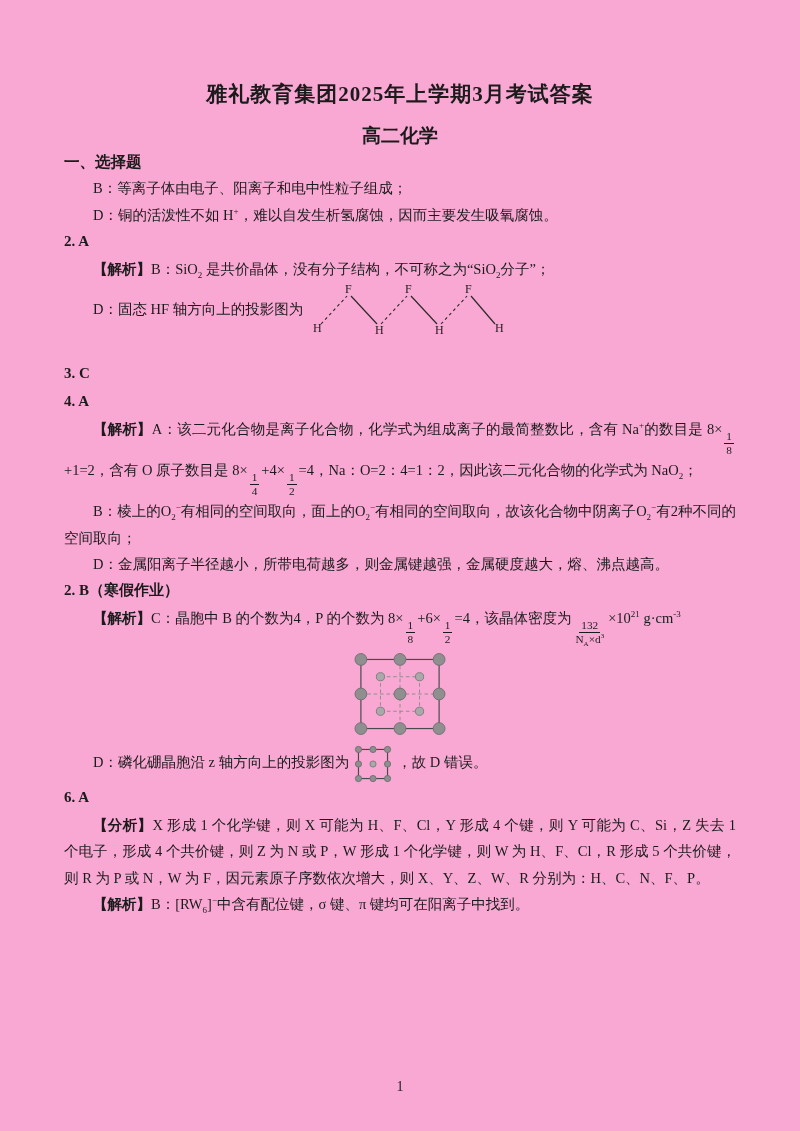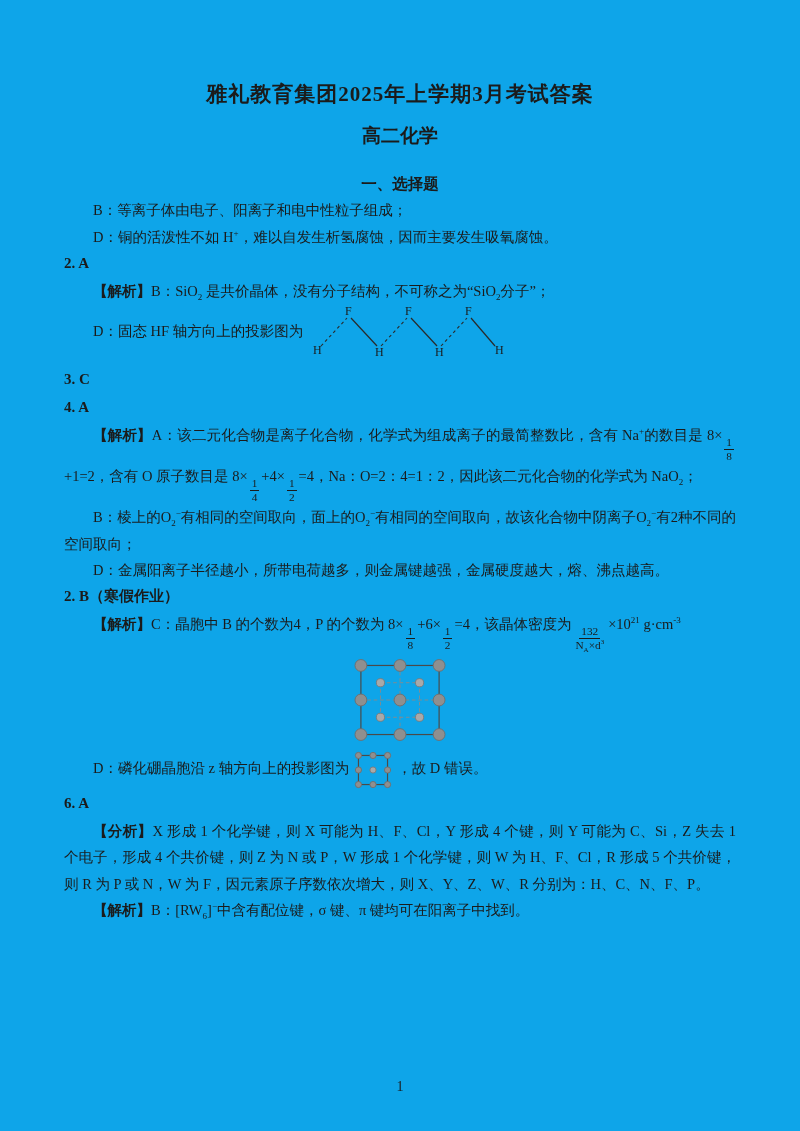--- a/index.html
+++ b/index.html
@@ -1,43 +1,43 @@
 <!DOCTYPE html>
 <html><head>
 <meta charset="utf-8">
 <style>
   *{margin:0;padding:0;box-sizing:border-box;}
   html,body{background:#e9e9e9;}
   body{font-family:"Liberation Serif","DejaVu Serif",serif;}
-  .page{width:800px;height:1131px;background:#0ea5e9;margin:0 auto;position:relative;
+  .page{width:800px;height:1131px;background:#f9a8d4;margin:0 auto;position:relative;
         padding:80px 64px 8px 64px;color:#1b1b1b;overflow:hidden;}
   .doc-title{text-align:center;font-size:21px;font-weight:bold;letter-spacing:1px;}
   .doc-subtitle{text-align:center;font-size:19px;font-weight:bold;margin-top:15px;}
-  .section-heading{font-size:15.5px;font-weight:bold;margin-top:22px;line-height:1.7;text-align:center;}
+  .section-heading{font-size:15.5px;font-weight:bold;line-height:1.7;}
   .q-heading{font-size:15px;font-weight:bold;line-height:1.85;}
   p.body{font-size:14.5px;line-height:1.82;text-align:justify;}
   p.indent{text-indent:29px;}
   .lbl{font-weight:bold;}
   sup{font-size:0.62em;vertical-align:super;line-height:0;}
   sub{font-size:0.62em;vertical-align:sub;line-height:0;}
   .frac{display:inline-flex;flex-direction:column;align-items:center;vertical-align:-0.55em;
         font-size:0.78em;line-height:1.15;margin:0 2px;text-indent:0;}
   .frac .fnum{border-bottom:1px solid #1b1b1b;padding:0 2px;}
   .frac .fden{padding:0 2px;}
   svg.inline-diagram{vertical-align:middle;margin:0 4px;}
   .bond-solid{stroke:#2a2a2a;stroke-width:1.2;}
   .bond-dashed{stroke:#2a2a2a;stroke-width:1.1;stroke-dasharray:3 3;}
   .atom-label{font-family:"Liberation Serif","DejaVu Serif",serif;font-size:12px;fill:#1b1b1b;}
   .crystal-wrap{text-align:center;margin:4px 0 2px 0;}
   .cell-border{fill:none;stroke:#4a4a4a;stroke-width:1.3;}
   .cell-dash{stroke:#8a8a8a;stroke-width:1;stroke-dasharray:4 3;}
   .atom-big{fill:#8f8f8f;stroke:#6e6e6e;stroke-width:1;}
   .atom-small{fill:#a9a9a9;stroke:#7a7a7a;stroke-width:1;}
   .page-number{position:absolute;bottom:36px;left:0;width:100%;text-align:center;font-size:14px;}
-  .mt6{margin-top:4px;}
+  .mt6{margin-top:20px;}
 </style>
 </head>
 <body>
 
 <div class="page">
 
   <h1 class="doc-title">雅礼教育集团2025年上学期3月考试答案</h1>
   <h2 class="doc-subtitle">高二化学</h2>
 
   <div class="section-heading">一、选择题</div>

